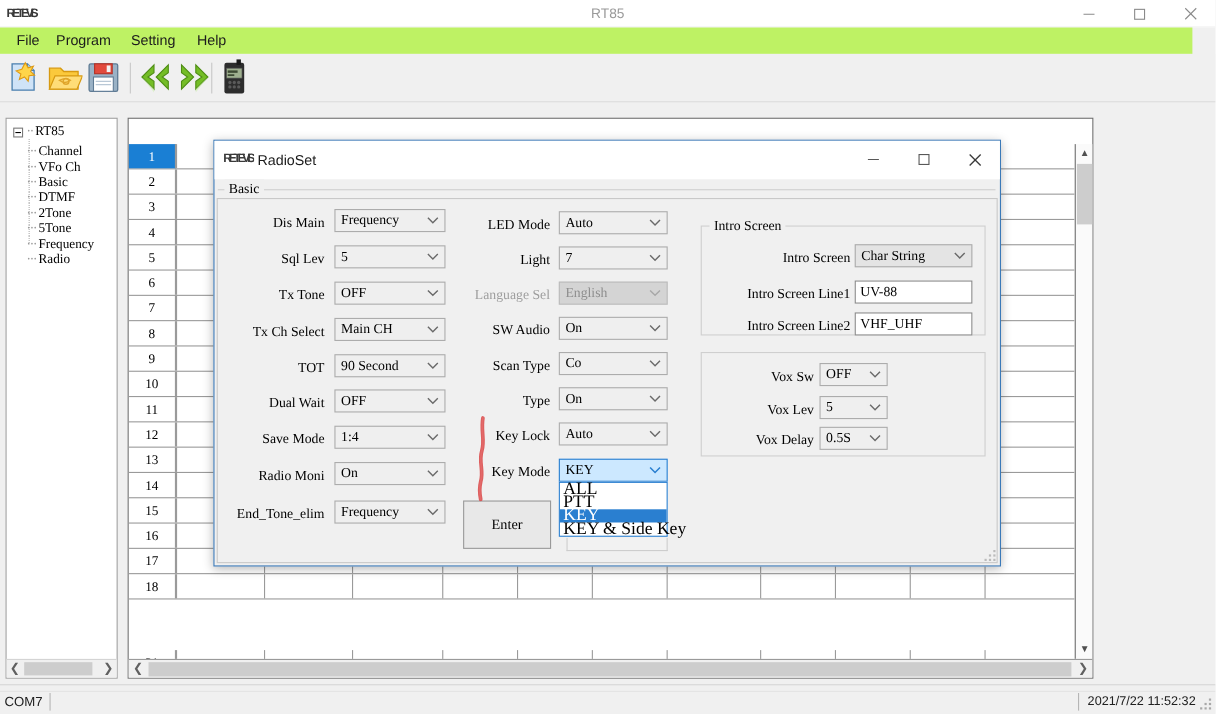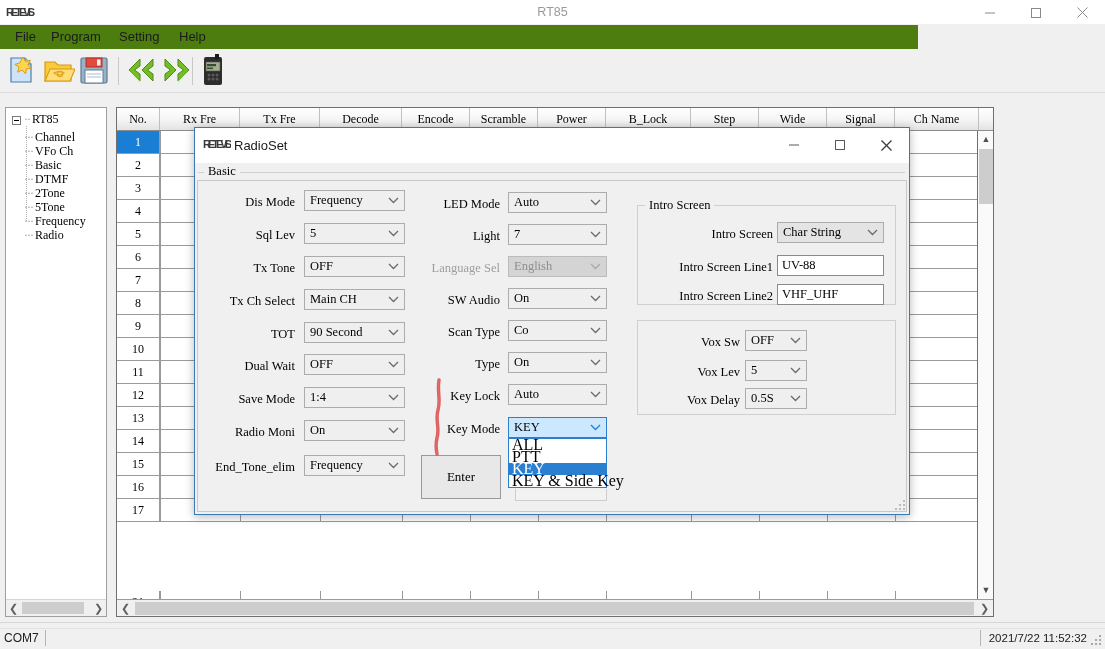--- a/index.html
+++ b/index.html
@@ -33,22 +33,22 @@
     display:flex; align-items:center; justify-content:center;
     color:#7a7a7a;
   }
   .cap-btn svg{ display:block; }
   #cap-min{ right:92px; }
   #cap-max{ right:46px; }
   #cap-close{ right:0px; }
 
   
   #menubar{
-    position:absolute; left:0; top:25px; width:918px; height:24px;
-    background:#4d7c0f;
+    position:absolute; left:0; top:25px; width:1084px; height:24px;
+    background:#bef264;
   }
   .menu-item{
     position:absolute; top:0; height:24px; line-height:24px;
     font-size:13px; color:#1c1c1c; padding:0 7px; cursor:default;
   }
 
   
   #toolbar{
     position:absolute; left:0; top:49px; width:1105px; height:44px;
     background:#f0f0f0; border-bottom:1px solid #dcdcdc;
@@ -402,34 +402,20 @@
     <div class="tree-child" style="top:120px"><span class="tick">···</span><span>Radio</span></div>
   </div>
   <div id="tree-hscroll">
     <div class="arr l">❮</div>
     <div class="thumb"></div>
     <div class="arr r">❯</div>
   </div>
 </div>
 
 <div id="gridpanel">
-  <div id="grid-head">
-      <div class="gh-cell" style="left: 0px; width: 43px;">No.</div>
-      <div class="gh-cell" style="left: 43px; width: 80px;">Rx Fre</div>
-      <div class="gh-cell" style="left: 123px; width: 80px;">Tx Fre</div>
-      <div class="gh-cell" style="left: 203px; width: 82px;">Decode</div>
-      <div class="gh-cell" style="left: 285px; width: 68px;">Encode</div>
-      <div class="gh-cell" style="left: 353px; width: 68px;">Scramble</div>
-      <div class="gh-cell" style="left: 421px; width: 68px;">Power</div>
-      <div class="gh-cell" style="left: 489px; width: 85px;">B_Lock</div>
-      <div class="gh-cell" style="left: 574px; width: 68px;">Step</div>
-      <div class="gh-cell" style="left: 642px; width: 68px;">Wide</div>
-      <div class="gh-cell" style="left: 710px; width: 68px;">Signal</div>
-      <div class="gh-cell" style="left: 778px; width: 84px;">Ch Name</div>
-    </div>
   <div id="grid-body">
       <div class="grid-row sel" style="top: 0px;">
         <div class="gr-num">1</div>
         <div class="gv" style="left: 43px;"></div>
         <div class="gv" style="left: 123px;"></div>
         <div class="gv" style="left: 203px;"></div>
         <div class="gv" style="left: 285px;"></div>
         <div class="gv" style="left: 353px;"></div>
         <div class="gv" style="left: 421px;"></div>
         <div class="gv" style="left: 489px;"></div>
@@ -643,20 +629,34 @@
         <div class="gv" style="left: 353px;"></div>
         <div class="gv" style="left: 421px;"></div>
         <div class="gv" style="left: 489px;"></div>
         <div class="gv" style="left: 574px;"></div>
         <div class="gv" style="left: 642px;"></div>
         <div class="gv" style="left: 710px;"></div>
         <div class="gv" style="left: 778px;"></div>
       </div>
       <div class="grid-row" style="top: 368px;">
         <div class="gr-num">17</div>
+        <div class="gv" style="left: 43px;"></div>
+        <div class="gv" style="left: 123px;"></div>
+        <div class="gv" style="left: 203px;"></div>
+        <div class="gv" style="left: 285px;"></div>
+        <div class="gv" style="left: 353px;"></div>
+        <div class="gv" style="left: 421px;"></div>
+        <div class="gv" style="left: 489px;"></div>
+        <div class="gv" style="left: 574px;"></div>
+        <div class="gv" style="left: 642px;"></div>
+        <div class="gv" style="left: 710px;"></div>
+        <div class="gv" style="left: 778px;"></div>
+      </div>
+      <div class="grid-row" style="top: 391px;">
+        <div class="gr-num">18</div>
         <div class="gv" style="left: 43px;"></div>
         <div class="gv" style="left: 123px;"></div>
         <div class="gv" style="left: 203px;"></div>
         <div class="gv" style="left: 285px;"></div>
         <div class="gv" style="left: 353px;"></div>
         <div class="gv" style="left: 421px;"></div>
         <div class="gv" style="left: 489px;"></div>
         <div class="gv" style="left: 574px;"></div>
         <div class="gv" style="left: 642px;"></div>
         <div class="gv" style="left: 710px;"></div>
@@ -733,21 +733,21 @@
     <i style="left:8px;top:0"></i>
       <i style="left:4px;top:4px"></i>
       <i style="left:8px;top:4px"></i>
     <i style="left:0;top:8px"></i>
       <i style="left:4px;top:8px"></i>
       <i style="left:8px;top:8px"></i>
   </div>
 </div>
 
 <div id="form-layer">
-    <div class="fld-label" style="left: 180px; width: 115px; top: 194px;">Dis Mode</div>
+    <div class="fld-label" style="left: 180px; width: 115px; top: 194px;">Dis Main</div>
     <div class="combo" style="left: 304px; width: 101px; top: 190px;"><span>Frequency</span><span class="chev">
         <svg width="11" height="7" viewBox="0 0 11 7">
           <path d="M1 1 L5.5 5.5 L10 1" stroke="#6a6a6a" stroke-width="1.3" fill="none"></path>
         </svg>
       </span></div>
     <div class="fld-label" style="left: 180px; width: 115px; top: 227px;">Sql Lev</div>
     <div class="combo" style="left: 304px; width: 101px; top: 223px;"><span>5</span><span class="chev">
         <svg width="11" height="7" viewBox="0 0 11 7">
           <path d="M1 1 L5.5 5.5 L10 1" stroke="#6a6a6a" stroke-width="1.3" fill="none"></path>
         </svg>

